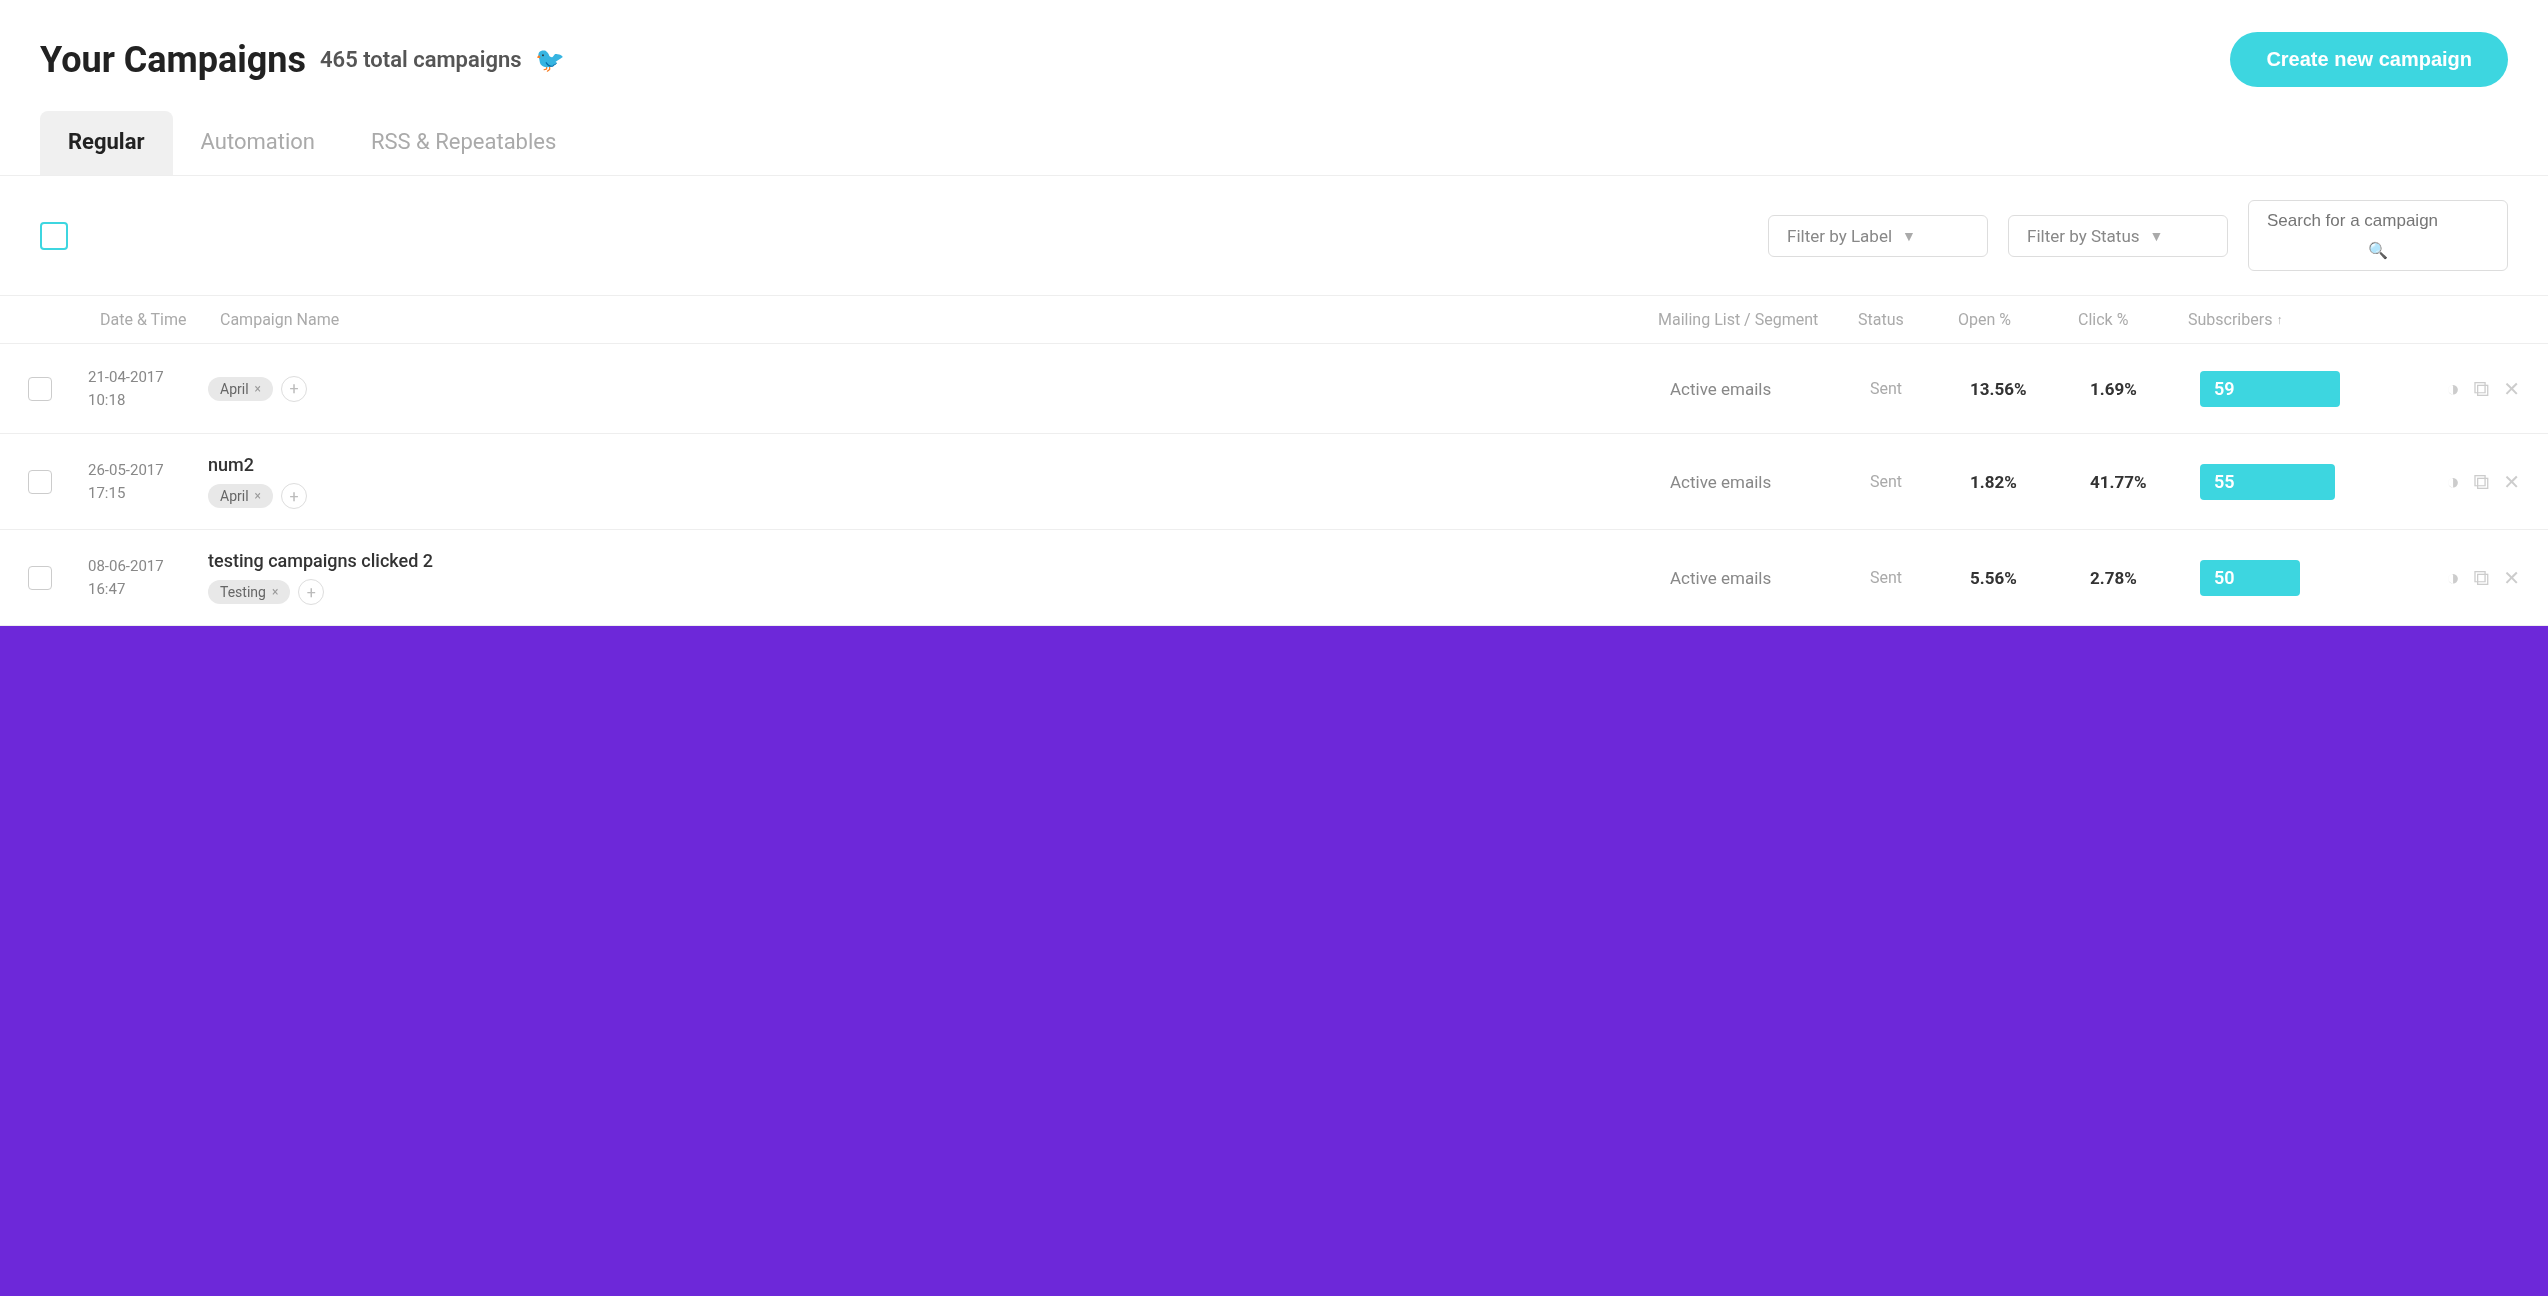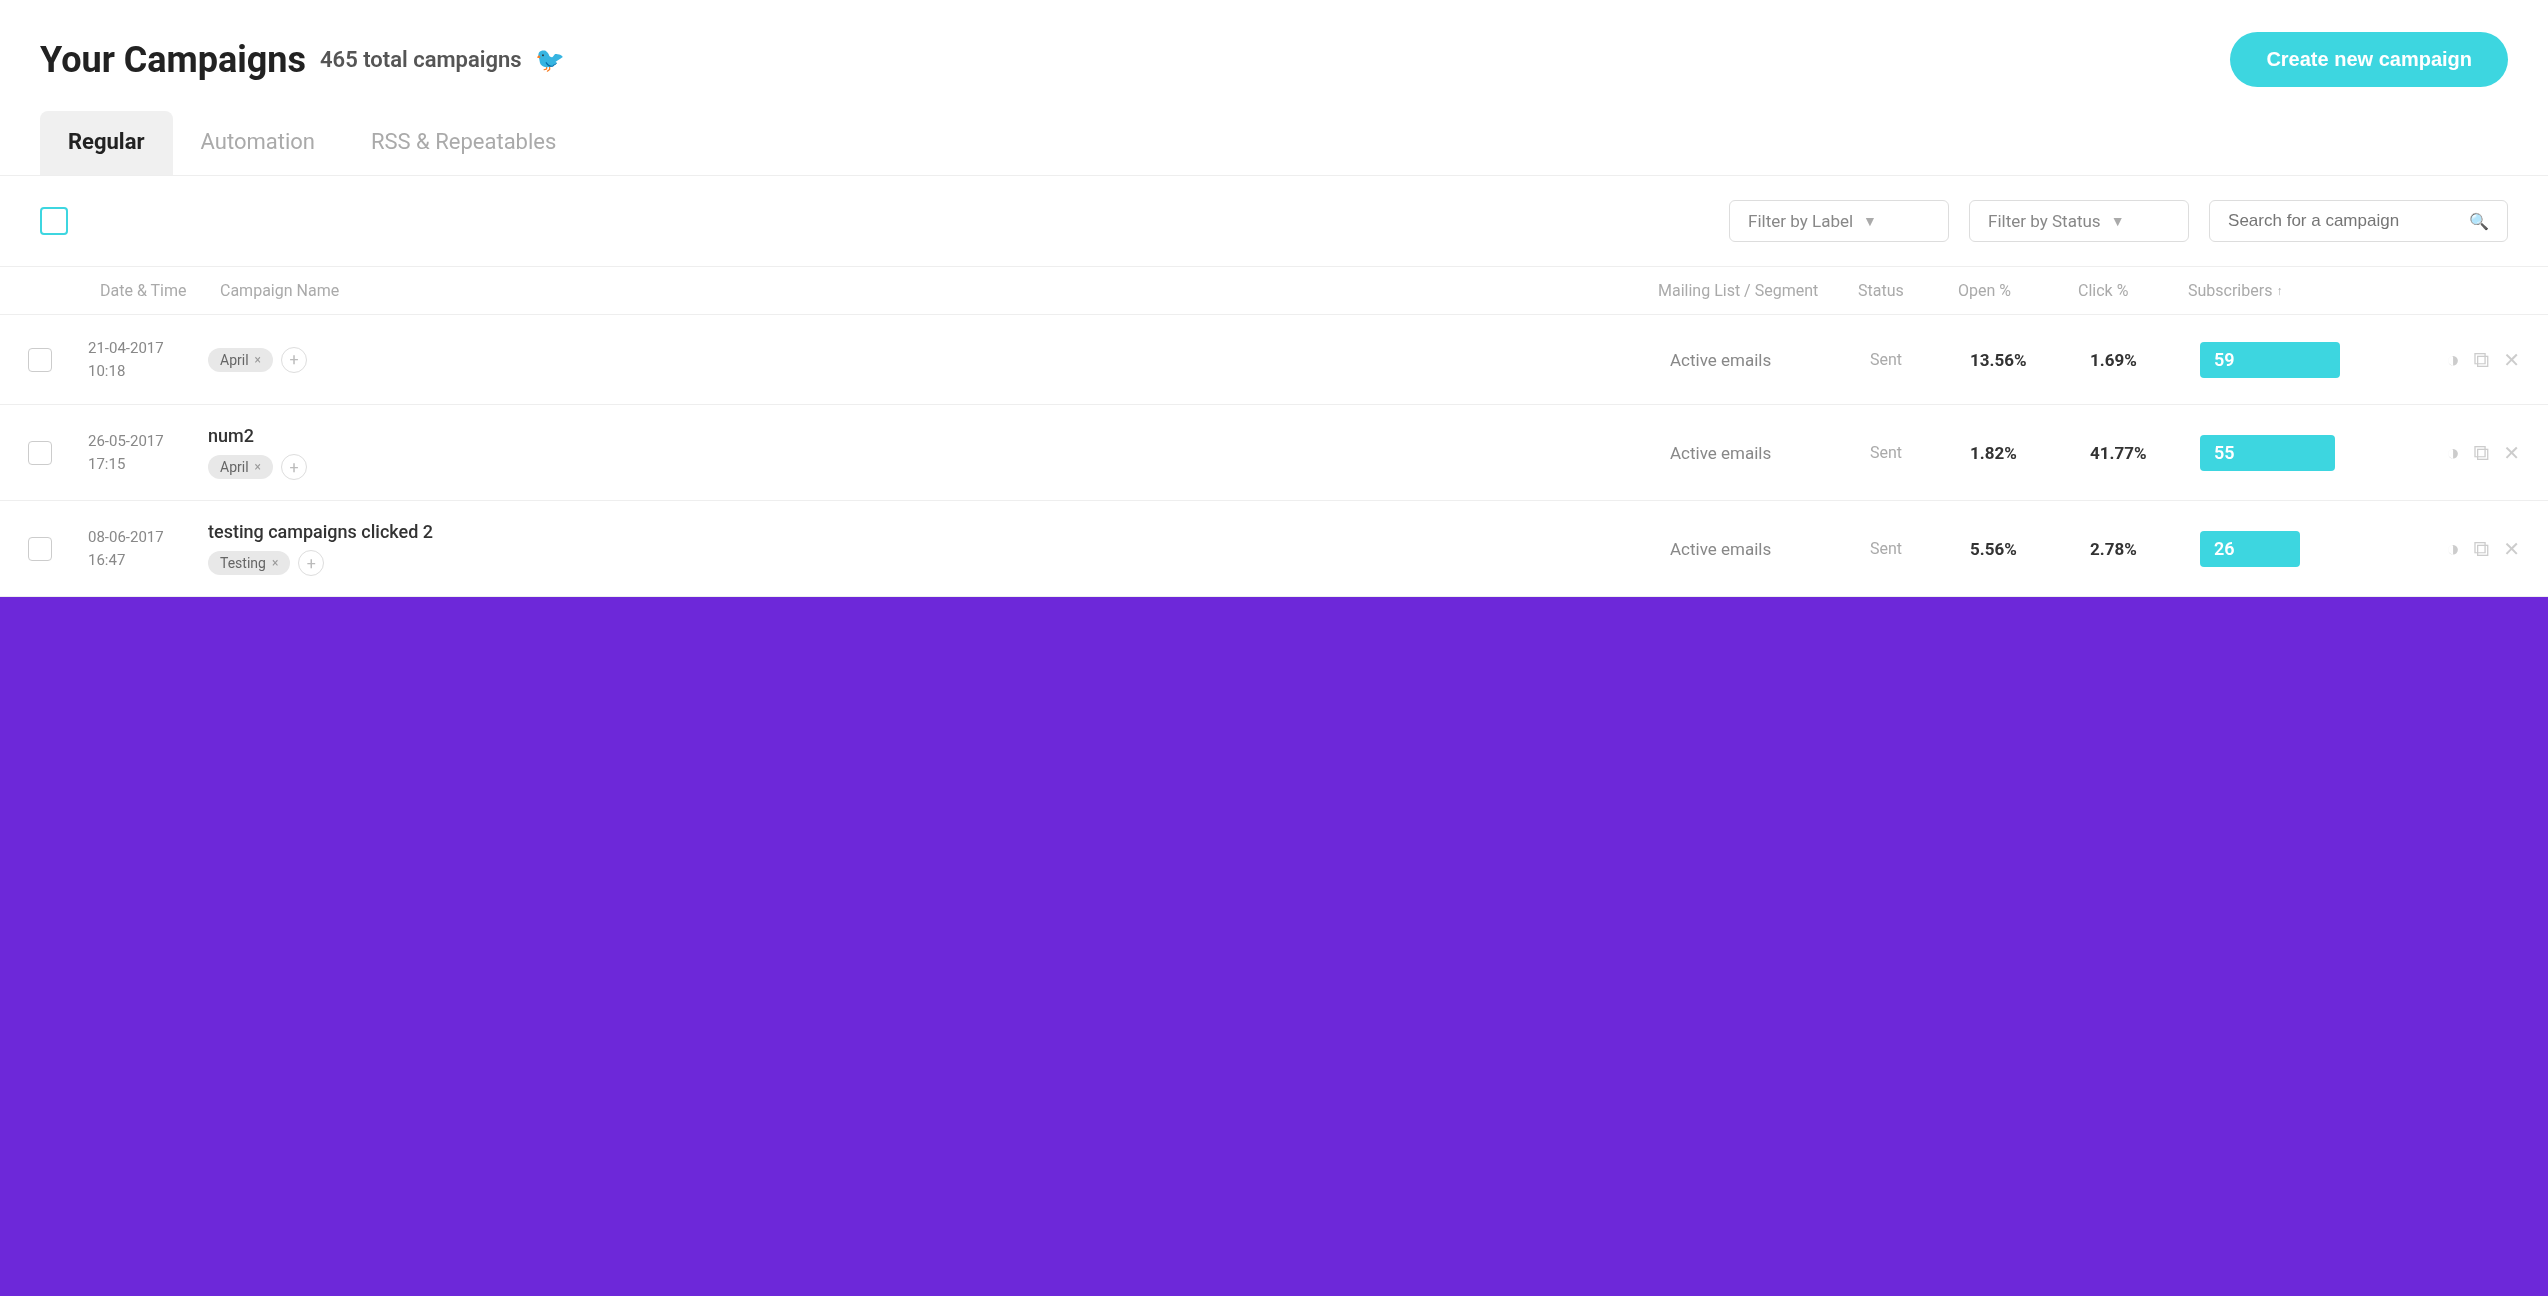--- a/index.html
+++ b/index.html
@@ -20,21 +20,21 @@
     .tabs { display: flex; align-items: flex-end; padding: 0 40px; background: #fff; border-bottom: none; margin-bottom: 0; }
     .tab { padding: 18px 28px; font-size: 22px; cursor: pointer; color: #aaa; font-weight: 400; border-bottom: 3px solid transparent; }
     .tab.active { color: #222; font-weight: 700; background: #f0f0f0; border-radius: 8px 8px 0 0; border-bottom: 3px solid transparent; }
 
     
     .filters-row { display: flex; align-items: center; padding: 24px 40px; background: #fff; gap: 20px; border-top: 1px solid #eee; }
     .select-all-checkbox { width: 28px; height: 28px; border: 2px solid #3dd6e0; border-radius: 4px; cursor: pointer; flex-shrink: 0; }
     .filter-spacer { flex: 1; }
     .filter-select { border: 1px solid #ddd; border-radius: 6px; padding: 10px 18px; font-size: 17px; color: #888; background: #fff; cursor: pointer; display: flex; align-items: center; gap: 10px; min-width: 220px; }
     .filter-select .chevron { color: #aaa; font-size: 14px; }
-    .search-box { border: 1px solid #ddd; border-radius: 6px; padding: 10px 18px; font-size: 17px; color: #888; background: #fff; display: flex; align-items: center; gap: 20px; min-width: 260px; }
+    .search-box { border: 1px solid #ddd; border-radius: 6px; padding: 10px 18px; font-size: 17px; color: #888; background: #fff; display: flex; align-items: center; gap: 10px; min-width: 260px; flex-direction: column; }
     .search-box input { border: none; outline: none; font-size: 17px; color: #aaa; background: transparent; width: 100%; }
     .search-icon-svg { color: #bbb; font-size: 16px; }
 
     
     .table-header { display: grid; grid-template-columns: 60px 120px 1fr 200px 100px 120px 110px 200px 120px; align-items: center; padding: 14px 40px; background: #fff; border-top: 1px solid #eee; border-bottom: 1px solid #eee; }
     .th { font-size: 16px; color: #aaa; font-weight: 400; }
     .th.sortable { cursor: pointer; display: flex; align-items: center; gap: 4px; }
     .th.sortable .sort-icon { font-size: 12px; }
 
     
@@ -175,21 +175,21 @@
         <span class="tag">Testing <span class="tag-x">×</span></span>
         <div class="tag-add">+</div>
       </div>
     </div>
     <div class="mailing-list">Active emails</div>
     <div class="status">Sent</div>
     <div class="open-pct">5.56%</div>
     <div class="click-pct">2.78%</div>
     <div class="subscribers-bar">
       <div class="bar-container" style="width:100px;">
-        <span class="bar-number">26</span>
+        <span class="bar-number">50</span>
       </div>
     </div>
     <div class="row-actions">
       <span class="action-icon">◑</span>
       <span class="action-icon">⧉</span>
       <span class="x-icon">✕</span>
     </div>
   </div>
     </div>
 

